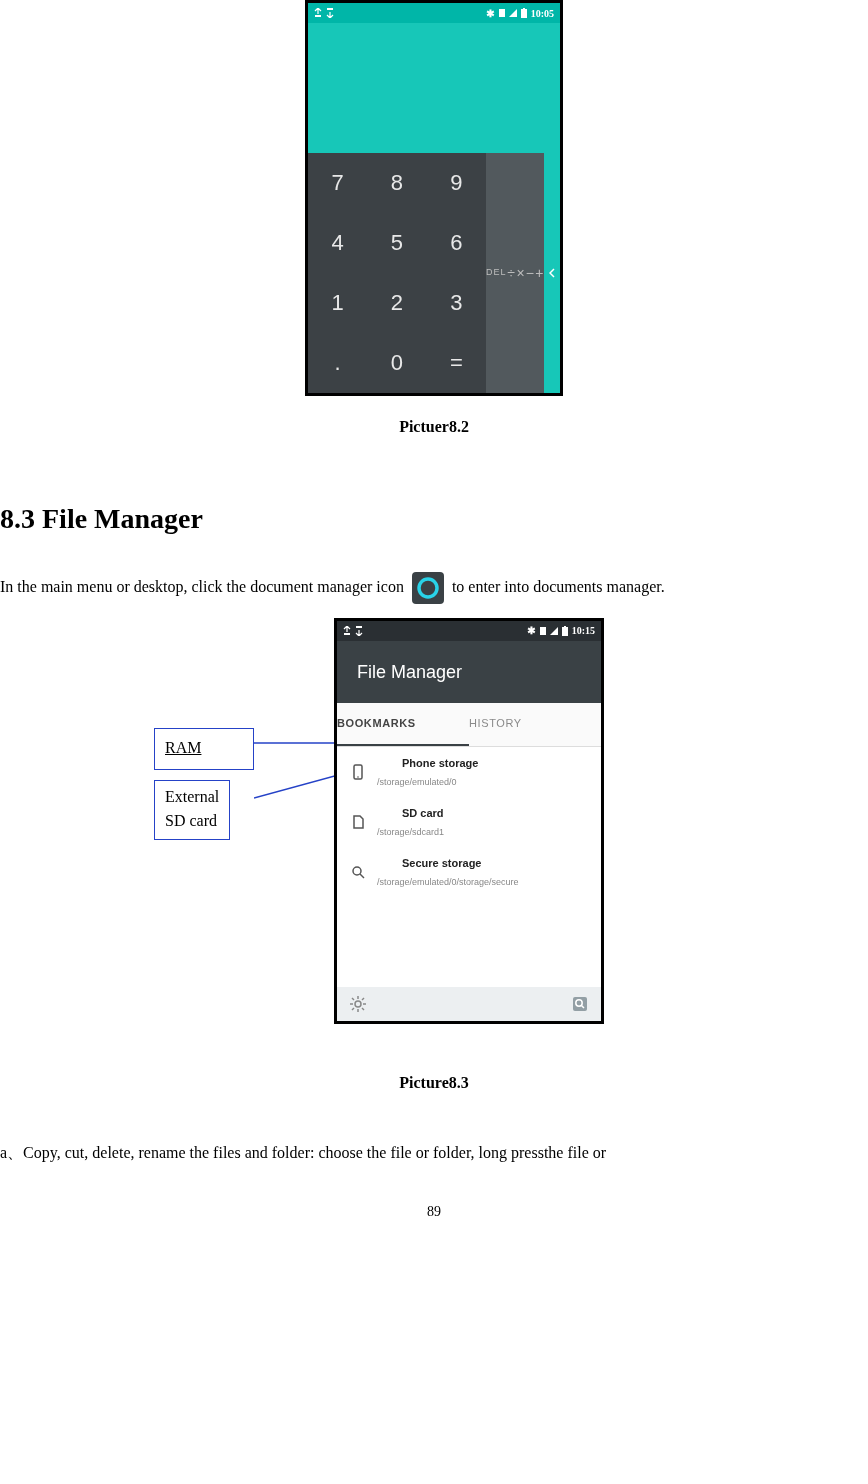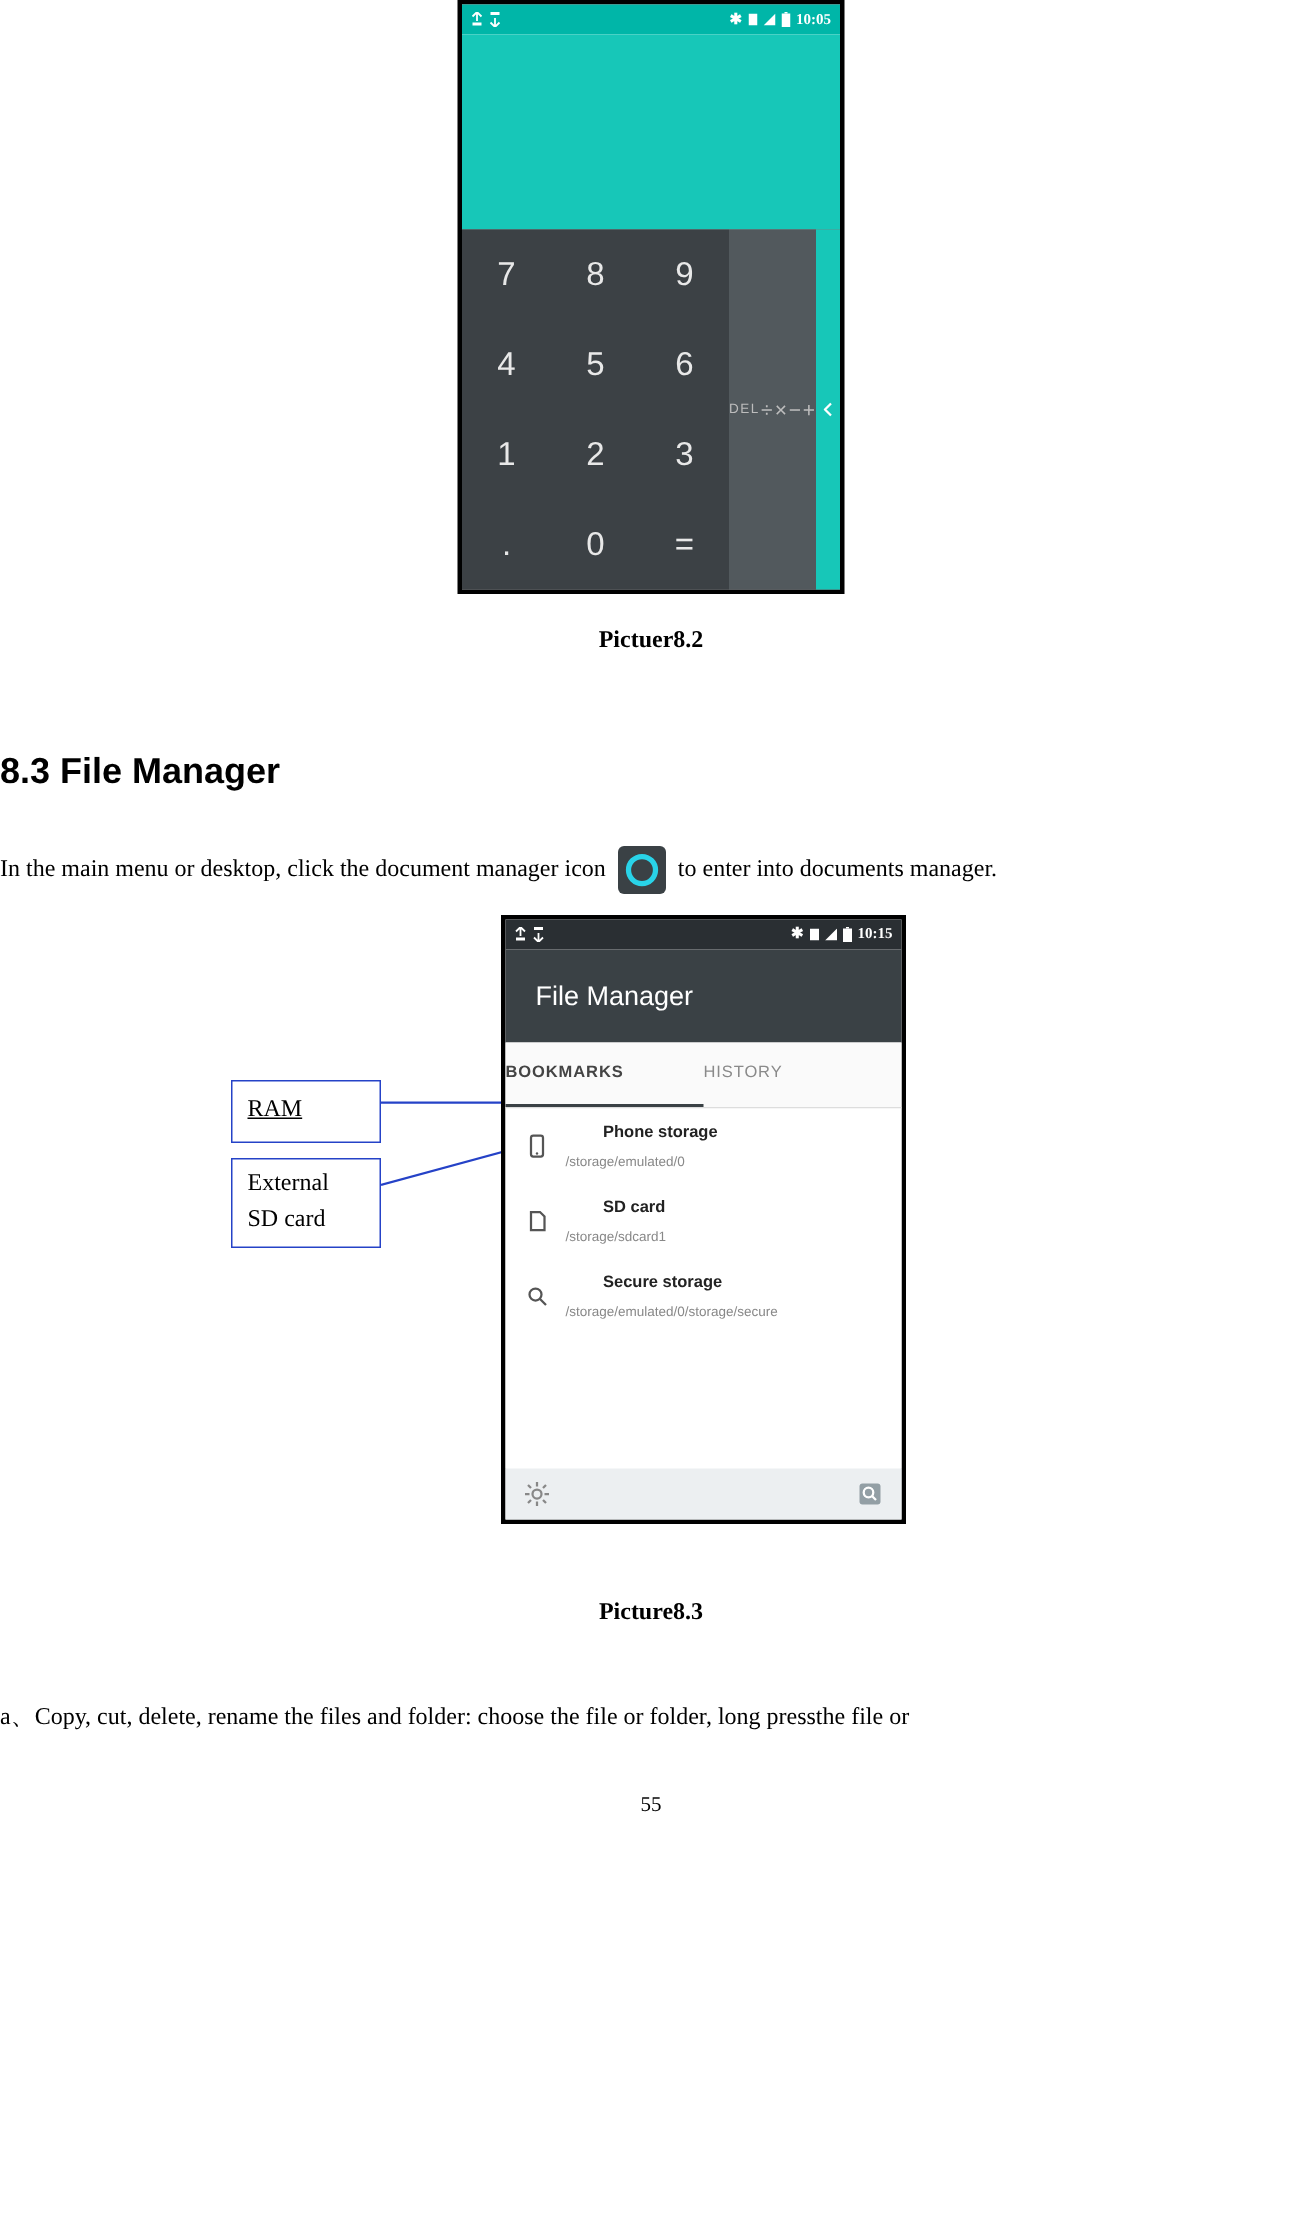--- a/index.html
+++ b/index.html
@@ -83,24 +83,24 @@
 
   .caption {
     text-align: center;
     font-weight: bold;
     font-size: 16px;
     margin: 16px 0 50px 0;
     font-family: "Times New Roman", serif;
   }
 
   h2.section {
-    font-size: 24px;
+    font-size: 28px;
     font-weight: bold;
     margin: 20px 0 26px 0;
-    font-family: Liberation Sans, sans-serif;
+    font-family: Liberation Serif, serif;
   }
 
   p.body {
     font-size: 16px;
     margin: 0 0 14px 0;
     text-align: justify;
   }
 
   .inline-icon {
     display: inline-block;
@@ -181,21 +181,21 @@
   .callout {
     position: absolute;
     border: 1.5px solid #2542c7;
     background: #fff;
     font-size: 16px;
     font-family: "Times New Roman", serif;
     padding: 4px 10px 6px 10px;
     box-sizing: border-box;
   }
   .co1 { left: 0; top: 110px; width: 100px; text-decoration: underline; }
-  .co2 { left: 0; top: 162px; width: 100px; line-height: 1.5; }
+  .co2 { left: 0; top: 162px; width: 76px; line-height: 1.5; }
   .connector {
     position: absolute;
     stroke: #2542c7;
     stroke-width: 1.5;
     fill: none;
   }
 
   .pagenum {
     text-align: center;
     font-size: 14px;
@@ -373,14 +373,14 @@
           <line x1="10.5" y1="10.5" x2="13" y2="13" stroke="#fff" stroke-width="1.5"></line>
         </svg>
       </div>
     </div>
   </div>
 
   <div class="caption" style="margin:10px 0 40px 0;">Picture8.3</div>
 
   <p class="body">a、Copy, cut, delete, rename the files and folder: choose the file or folder, long pressthe file or</p>
 
-  <div class="pagenum">55</div>
+  <div class="pagenum">89</div>
 </div>
 
 </body></html>

